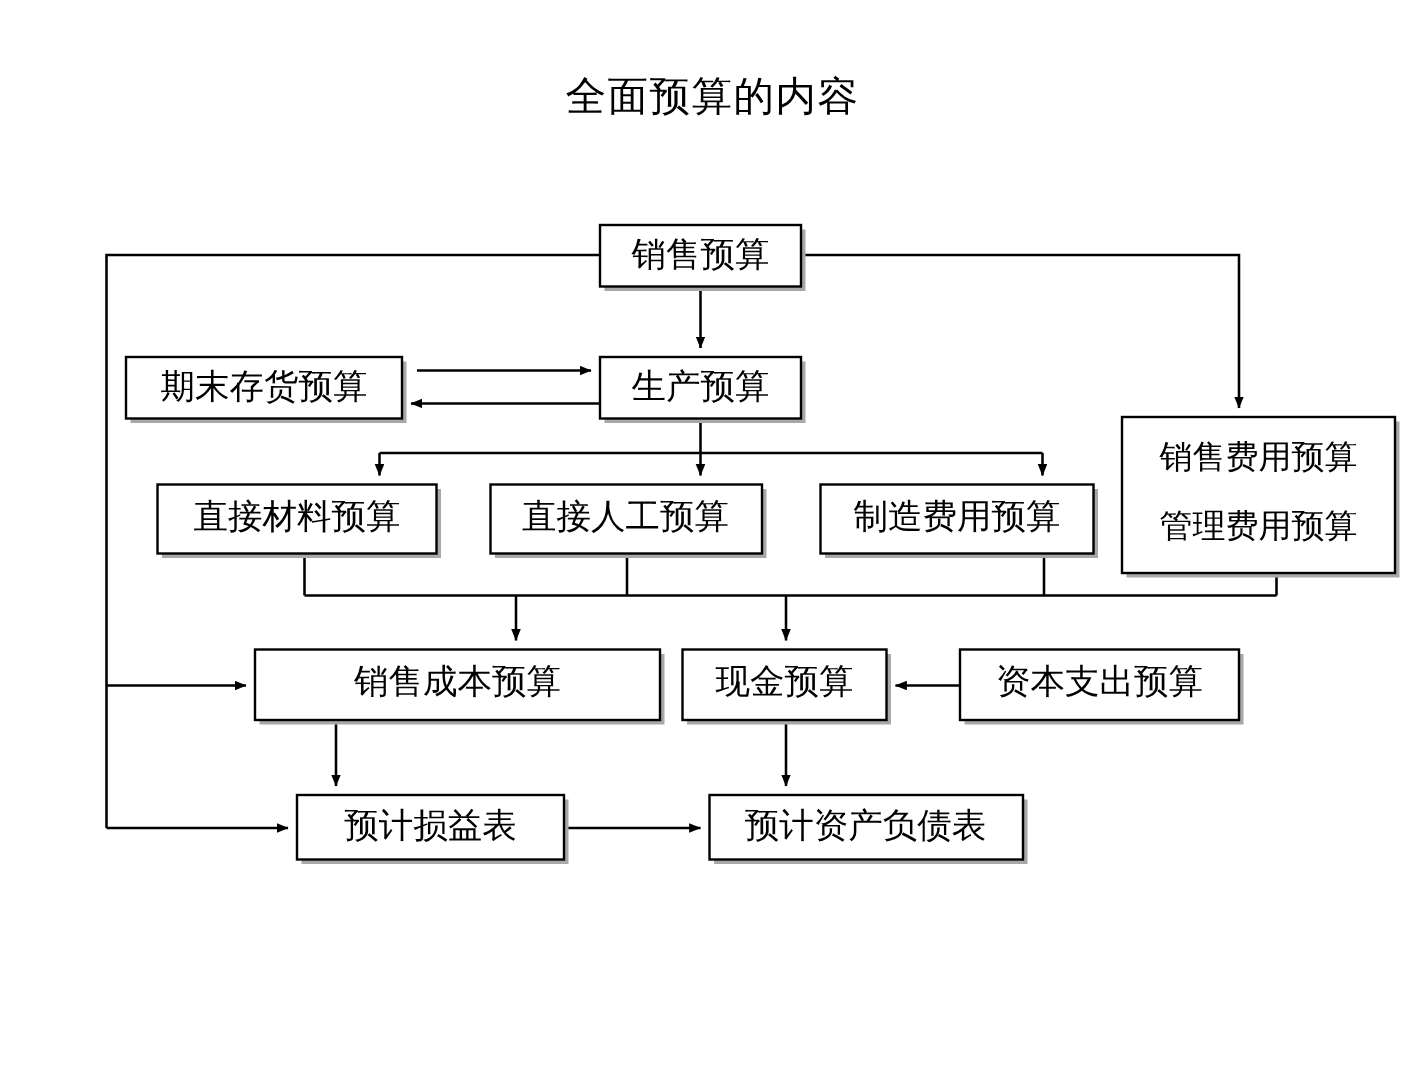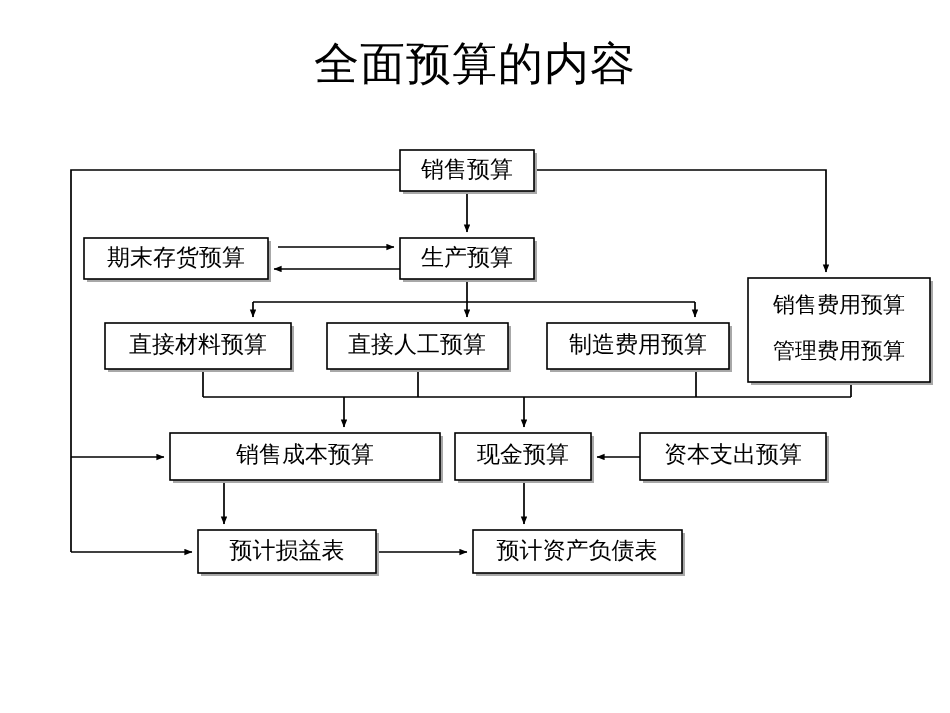--- a/index.html
+++ b/index.html
@@ -18,21 +18,21 @@
     width: 950px;
     height: 713px;
     background: #ffffff;
   }
   #title {
     position: absolute;
     left: 0;
     top: 38px;
     width: 950px;
     text-align: center;
-    font-size: 45px;
+    font-size: 27px;
     line-height: 52px;
     color: #000000;
     letter-spacing: 1px;
     font-family: "Liberation Serif", "DejaVu Serif", serif;
   }
   svg#flow {
     position: absolute;
     left: 0;
     top: 0;
     width: 950px;

